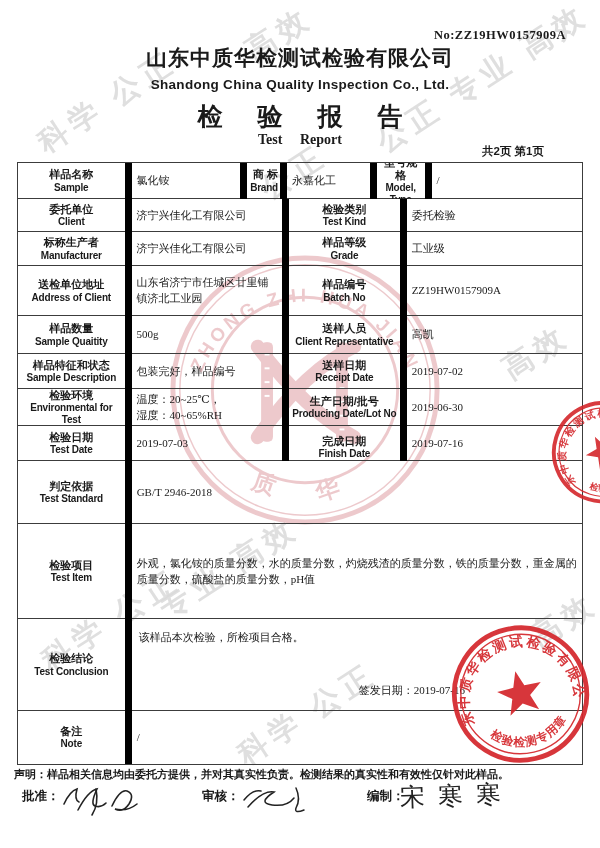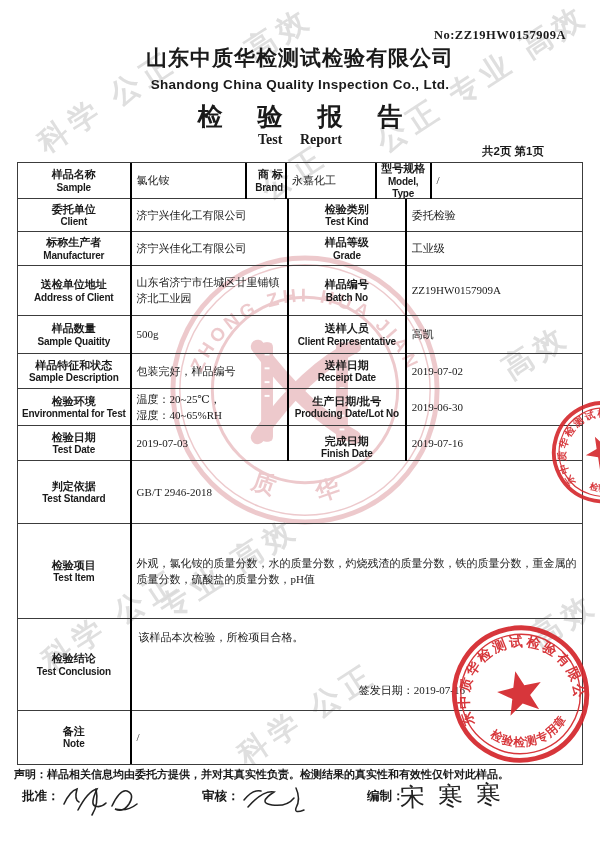--- a/index.html
+++ b/index.html
@@ -18,21 +18,21 @@
   .company-cn{top:44px;font-size:21px;font-weight:bold;letter-spacing:1px;}
   .company-en{top:77px;font-size:13.5px;font-weight:bold;letter-spacing:.3px;}
   .title-cn{top:100px;font-size:25px;font-weight:bold;letter-spacing:14px;text-indent:14px;}
   .title-en{top:132px;font-family:"Liberation Serif",serif;font-weight:bold;font-size:14px;word-spacing:14px;}
   .pagination{position:absolute;top:144px;right:56px;z-index:2;font-weight:bold;font-size:11.5px;}
   
   .tbl{position:absolute;left:17px;top:162px;width:566px;z-index:2;border:1px solid #3c3c3c;
        box-sizing:border-box;background:transparent;}
   .trow{display:flex;width:100%;box-sizing:border-box;border-bottom:1px solid #3c3c3c;}
   .trow:last-child{border-bottom:none;}
-  .cell{box-sizing:border-box;border-right:2px solid #000000;display:flex;flex-direction:column;
+  .cell{box-sizing:border-box;border-right:7px solid #000000;display:flex;flex-direction:column;
         justify-content:center;overflow:hidden;}
   .cell:last-child{border-right:none;}
   .lab{align-items:center;text-align:center;line-height:1.2;padding:1px 2px;}
   .lab .cn{font-weight:bold;font-size:11px;}
   .lab .en{font-weight:bold;font-size:10px;letter-spacing:-.2px;}
   .val{font-family:"Liberation Serif","DejaVu Serif",serif;font-size:11px;padding:2px 5px;
        line-height:1.45;justify-content:center;}
   
   .stamp{position:absolute;z-index:3;pointer-events:none;}
   

